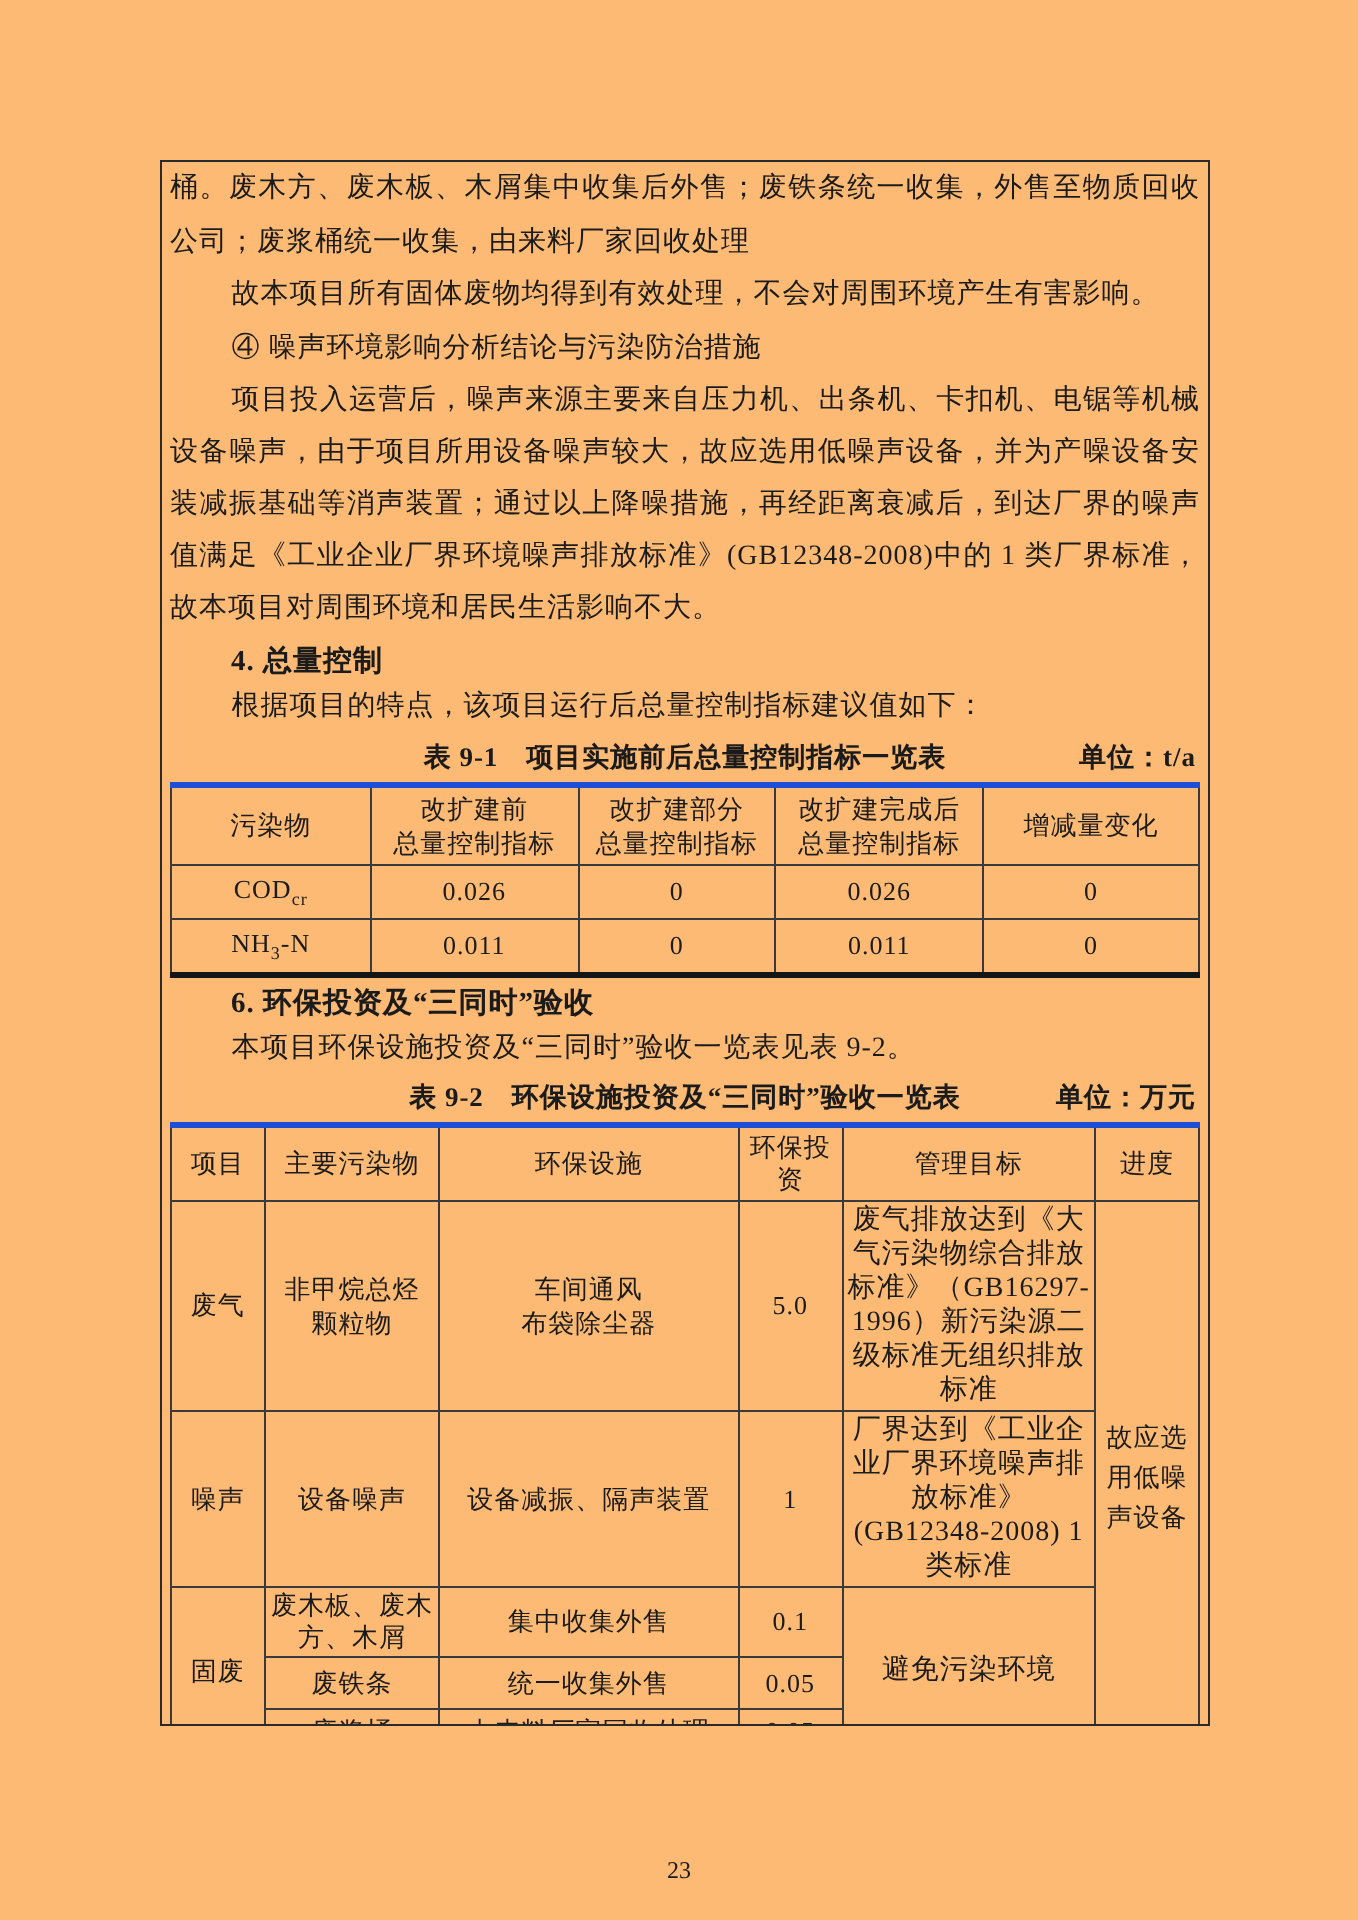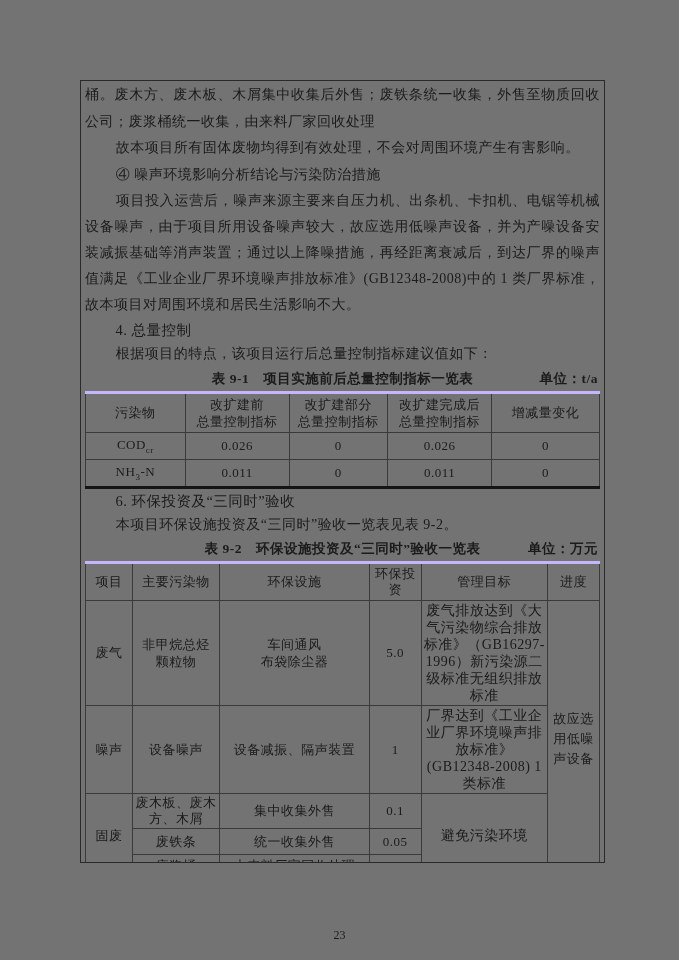--- a/index.html
+++ b/index.html
@@ -1,32 +1,32 @@
 <!DOCTYPE html>
 <html><head>
 <meta charset="utf-8">
 <style>
   html,body { margin:0; padding:0; background:#ffffff; }
   .sheet {
-    position:relative; width:679px; height:960px; background:#737373;
+    position:relative; width:679px; height:960px; background:#fdba74;
     font-family:"Liberation Serif","DejaVu Serif",serif; color:#1b1b1b;
   }
   .frame {
     position:absolute; left:80px; top:80px; width:525px; height:783px;
     border:1.5px solid #2a2a2a; box-sizing:border-box;
     padding:1px 4px 0 4px; overflow:hidden;
   }
   .para { margin:0; font-size:14px; line-height:26.5px; letter-spacing:0.5px; text-align:justify; }
   .tight { line-height:26px; }
   .indent { text-indent:2.2em; }
-  .heading { margin:3px 0 1px; font-size:14.5px; font-weight:normal; letter-spacing:0.5px; text-indent:2.1em; }
+  .heading { margin:3px 0 1px; font-size:14.5px; font-weight:bold; letter-spacing:0.5px; text-indent:2.1em; }
   .caption-row { position:relative; text-align:center; font-weight:bold; font-size:13.5px; margin:2px 0 3px; letter-spacing:0.5px; }
   .caption-row .unit { position:absolute; right:2px; top:0; }
   .tbl { width:100%; border-collapse:collapse; table-layout:fixed; font-size:13px;
-         border-top:3px solid #c4b5fd; border-bottom:3px solid #151515;font-family:Liberation Serif, serif; }
+         border-top:3px solid #1d4ed8; border-bottom:3px solid #151515;font-family:Liberation Serif, serif; }
   .tbl th, .tbl td { border:1px solid #3a3a3a; text-align:center; vertical-align:middle;
                      padding:1px 2px; font-weight:normal; letter-spacing:0.5px; }
   .tbl1 th { height:36px; white-space:pre-line; line-height:17px; }
   .tbl1 td { height:24px; }
   .tbl2 th { height:34px; line-height:16px; white-space:pre-line; }
   .pre { white-space:pre-line; line-height:17px; }
   .target { font-size:14px; line-height:17px; letter-spacing:0.2px; }
   .progress { line-height:20px; letter-spacing:1px; }
   .r-gas { height:82px; } .r-noise { height:68px; }
   .r-s1 { height:32px; } .r-s2 { height:26px; } .r-s3 { height:23px; } .r-total { height:23px; }

